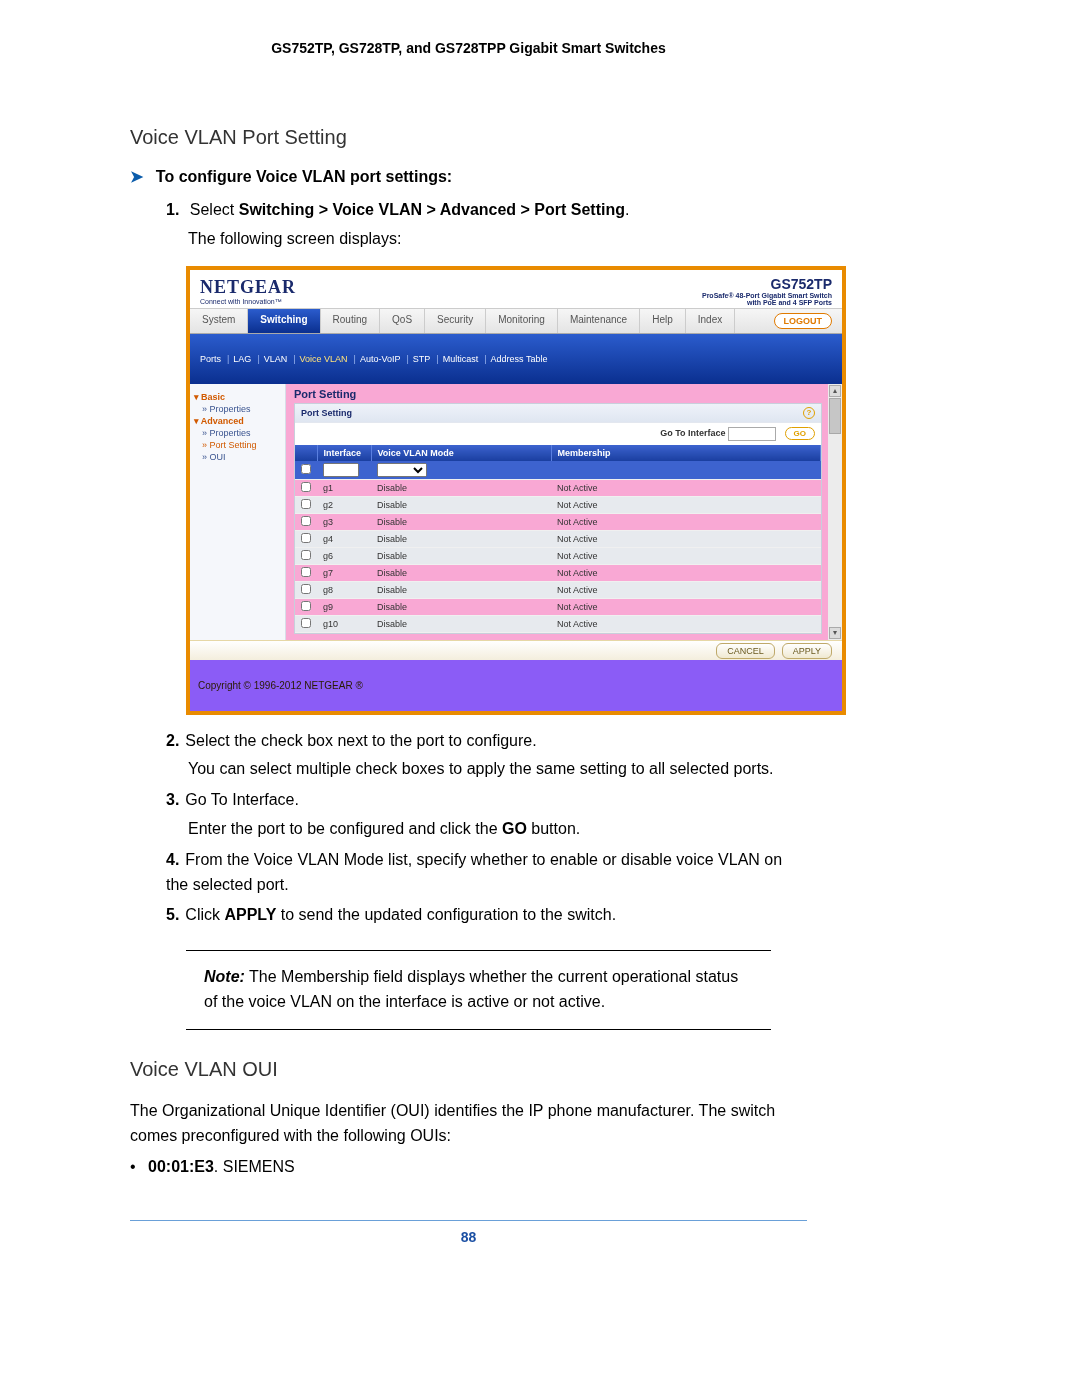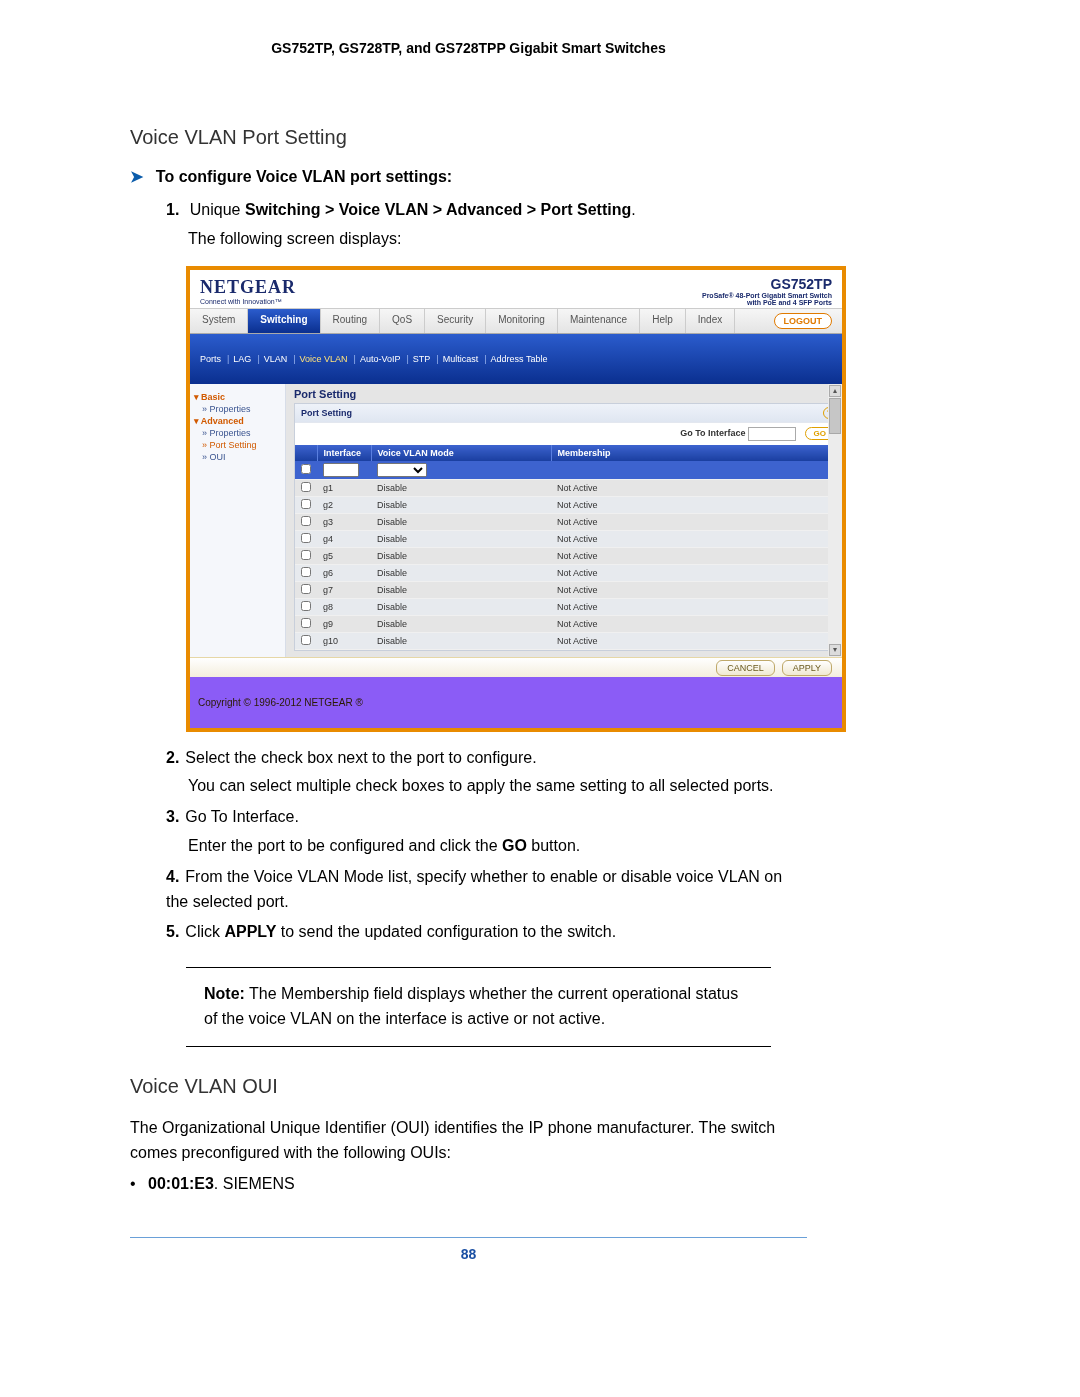--- a/index.html
+++ b/index.html
@@ -32,21 +32,21 @@
     margin-right: 8px;
   }
   .sub-head .txt { font-weight: bold; font-size: 16px; }
   .instr-list { list-style: none; margin-left: 36px; }
   .instr-list li { font-size: 16px; line-height: 1.55; margin-bottom: 6px; }
   .instr-list .num { font-weight: bold; margin-right: 6px; }
   .instr-list .followup { margin-left: 22px; display: block; margin-top: 4px; }
   .note-wrap { margin: 22px 36px 28px 56px; }
   .hr { border: none; border-top: 1px solid #000; margin: 6px 0; }
   .note-text { font-size: 16px; padding: 8px 18px; line-height: 1.55; }
-  .note-text b { font-weight: bold; }
+  .note-text b { font-weight: bold; font-style: italic; }
   .oui-intro { font-size: 16px; line-height: 1.55; margin: 6px 0 10px 0; }
   .bullets { list-style: none; margin-left: 0; }
   .bullets li { font-size: 16px; margin: 4px 0; }
   .dot { display: inline-block; width: 18px; }
   .page-num { text-align: center; color: #1a4fa3; font-weight: bold; font-size: 14px; margin-top: 44px; border-top: 1px solid #6aa0d8; padding-top: 8px; }
 
   
   .shot-wrap { margin: 14px 0 14px 56px; width: 660px; }
   .shot-outer {
     border: 4px solid #e98b00;
@@ -75,26 +75,26 @@
     padding: 2px 9px;
     color: #e07a00;
     font-size: 9px;
     font-weight: bold;
     background: #fff;
   }
   .subtabs { background: linear-gradient(#2b5ccd,#0a2f8f); color: #fff; padding: 20px 10px; font-size: 9px; }
   .subtabs span { margin-right: 2px; }
   .subtabs .sep { color: #9bb6f0; margin: 0 4px; }
   .subtabs .active-sub { color: #ffe27a; }
-  .shot-body { display: flex; background: #e5e5e5; min-height: 200px; justify-content: flex-end; }
+  .shot-body { display: flex; background: #f9a8d4; min-height: 200px; justify-content: flex-end; }
   .sidebar { width: 96px; background: #f5f7fb; padding: 6px 4px; font-size: 9px; border-right: 1px solid #d7dde8; }
   .sidebar .grp { color: #d15a00; font-weight: bold; margin: 2px 0; }
   .sidebar .itm { color: #3a548f; margin: 2px 0 2px 8px; }
   .sidebar .itm.active { color: #d15a00; }
-  .content { flex: 1; padding: 4px 0 4px 8px; position: relative; }
+  .content { flex: 1; padding: 4px 20px 4px 8px; position: relative; }
   .content h3 { font-size: 11px; font-weight: bold; color: #1a2a6c; margin-bottom: 3px; }
   .panel-box { border: 1px solid #c8cfdb; margin-bottom: 2px; }
   .panel-head { background: linear-gradient(#eef2f9,#dfe6f1); padding: 3px 6px; font-size: 9px; font-weight: bold; color: #1a2a6c; display: flex; justify-content: space-between; align-items: center; }
   .help-icon { width: 12px; height: 12px; border: 1px solid #e0a000; border-radius: 50%; color: #e0a000; font-size: 8px; text-align: center; line-height: 10px; }
   .goto-row { text-align: right; padding: 4px 6px; font-size: 9px; border-top: 1px solid #e3e7ef; background: #fff; }
   .goto-row input { width: 48px; height: 14px; font-size: 9px; border: 1px solid #aaa; vertical-align: middle; }
   .go-btn { border: 1px solid #e0a000; border-radius: 7px; background: #fff; color: #e0a000; font-size: 8px; padding: 1px 8px; font-weight: bold; margin-left: 6px; }
   table.port-table { width: 100%; border-collapse: collapse; font-size: 9px; }
   table.port-table th { background: linear-gradient(#3d63cf,#1a3fa0); color: #fff; font-weight: bold; text-align: left; padding: 3px 6px; border-right: 1px solid #5a7fe0; }
   table.port-table td { padding: 2px 6px; border-bottom: 1px solid #f0f0f0; }
@@ -121,21 +121,21 @@
   <h1 class="section">Voice VLAN Port Setting</h1>
 
   <div class="sub-head">
     <span class="chev">➤</span>
     <span class="txt">To configure Voice VLAN port settings:</span>
   </div>
 
   <ul class="instr-list">
     <li>
       <span class="num">1.</span>
-      <span>Unique </span><b>Switching &gt; Voice VLAN &gt; Advanced &gt; Port Setting</b><span>.</span>
+      <span>Select </span><b>Switching &gt; Voice VLAN &gt; Advanced &gt; Port Setting</b><span>.</span>
       <span class="followup">The following screen displays:</span>
     </li>
   </ul>
 
   <div class="shot-wrap">
     <div class="shot-outer">
       <div class="shot-top">
         <div>
           <div class="netgear-logo">NETGEAR</div>
           <div class="netgear-sub">Connect with Innovation™</div>
@@ -214,26 +214,20 @@
                     <td>g3</td>
                     <td>Disable</td>
                     <td>Not Active</td>
                   </tr>
                   <tr class="alt">
                     <td><input type="checkbox" style=""></td>
                     <td>g4</td>
                     <td>Disable</td>
                     <td>Not Active</td>
                   </tr>
-                  <tr>
-                    <td><input type="checkbox" style=""></td>
-                    <td>g5</td>
-                    <td>Disable</td>
-                    <td>Not Active</td>
-                  </tr>
                   <tr class="alt">
                     <td><input type="checkbox" style=""></td>
                     <td>g6</td>
                     <td>Disable</td>
                     <td>Not Active</td>
                   </tr>
                   <tr>
                     <td><input type="checkbox" style=""></td>
                     <td>g7</td>
                     <td>Disable</td>

